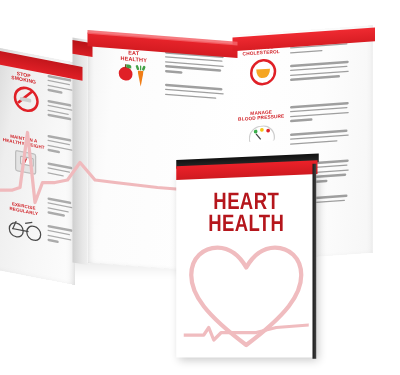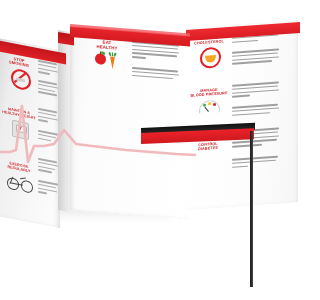--- a/index.html
+++ b/index.html
@@ -329,16 +329,26 @@
     <div class="band band-m"></div>
     <div class="band band-r"></div>
     <div class="band-hi"></div>
 
     <svg class="ekg" viewBox="0 0 200 74">
       <path d="M0 52 L14 52 L20 50 L26 6 L32 62 L38 46 L48 46 L58 44 L68 30 L80 44 L96 46 L130 50 L180 54 L200 55" fill="none" stroke="#f0b9bc" stroke-width="2.6" stroke-linejoin="round" stroke-linecap="round"></path>
     </svg>
   </div>
 
   <div class="card-top-edge"></div>
+  <div class="card">
+    <div class="card-title">
+      <div>HEART</div>
+      <div>HEALTH</div>
+    </div>
+    <svg class="card-heart" viewBox="0 0 100 88">
+      <path d="M50 84 C18 60 6 44 6 28 C6 14 16 6 27 6 C37 6 45 13 50 22 C55 13 63 6 73 6 C84 6 94 14 94 28 C94 44 82 60 50 84 Z" fill="none" stroke="#f0bcbf" stroke-width="3.4" stroke-linejoin="round"></path>
+      <path d="M-4 76 L16 76 L20 70 L24 80 L30 74 L58 74 L74 70 L100 68" fill="none" stroke="#f0bcbf" stroke-width="2.6" stroke-linecap="round" stroke-linejoin="round"></path>
+    </svg>
+  </div>
   <div class="card-band"></div>
   <div class="card-spine"></div>
 
 </div>
 
 </body></html>

